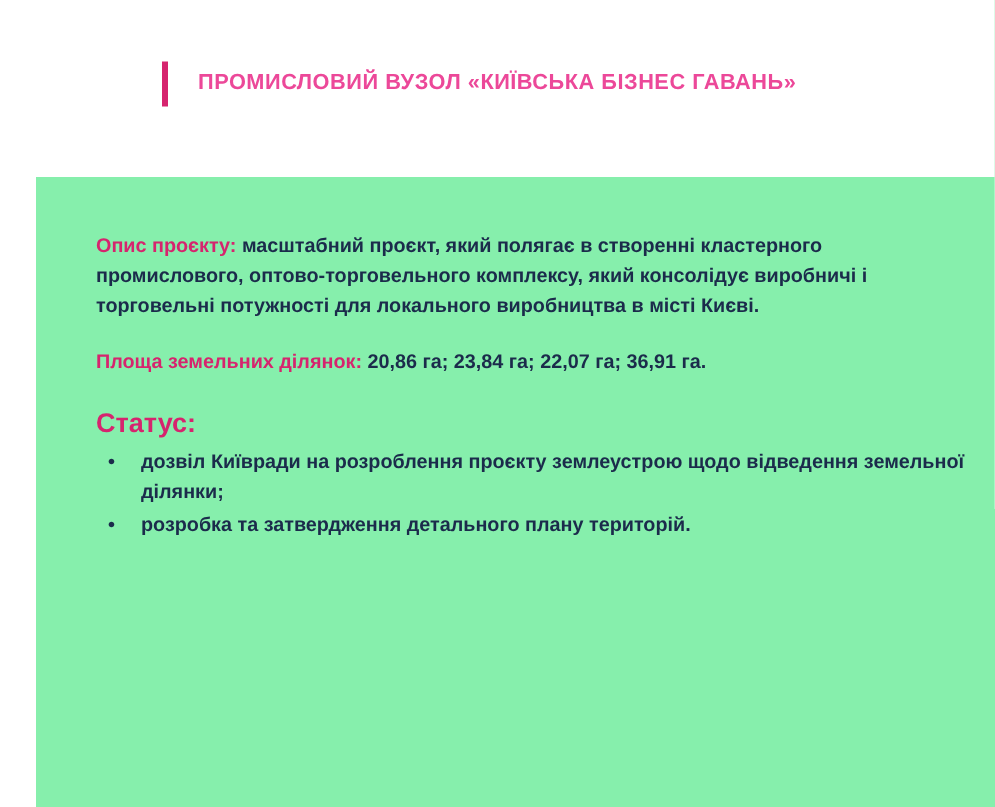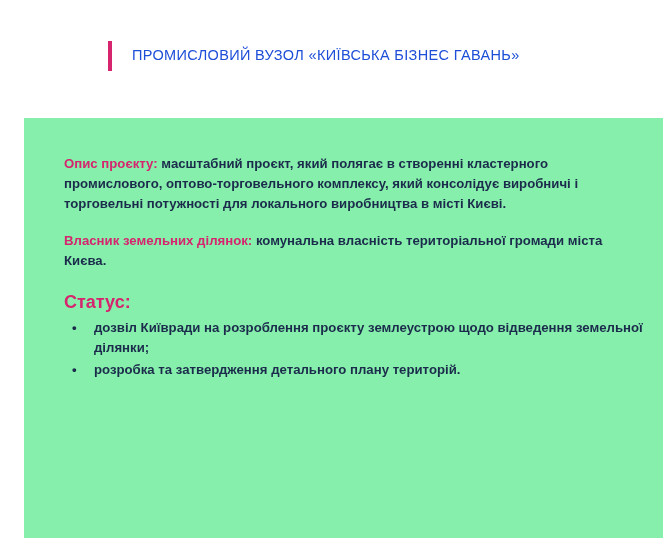--- a/index.html
+++ b/index.html
@@ -37,23 +37,23 @@
     margin-top: -6px;
   }
   .header-bar {
     width: 4px;
     height: 30px;
     background: #d6246e;
     margin-right: 20px;
     flex: 0 0 auto;
   }
   .header-title {
-    color: #1d4ed8;
+    color: #ec4899;
     font-size: 14.5px;
-    font-weight: normal;
+    font-weight: bold;
     letter-spacing: 0.35px;
     line-height: 1.2;
     white-space: nowrap;
   }
   
   .panel {
     position: absolute;
     left: 0;
     top: 118px;
     width: 663px;
@@ -120,24 +120,24 @@
     </div>
   </div>
 
   <div class="panel">
 
     <p class="block">
       <span class="label">Опис проєкту:</span><span class="value"> масштабний проєкт, який полягає в створенні кластерного промислового, оптово-торговельного комплексу, який консолідує виробничі і торговельні потужності для локального виробництва в місті Києві.</span>
     </p>
 
 
+    <p class="block">
+      <span class="label">Площа земельних ділянок:</span><span class="value"> 20,86 га; 23,84 га; 22,07 га; 36,91 га.</span>
+    </p>
 
-    <p class="block">
-      <span class="label">Власник земельних ділянок:</span><span class="value"> комунальна власність територіальної громади міста Києва.</span>
-    </p>
 
 
     <p class="status-label">Статус:</p>
     <ul class="status-list">
       <li>
         <span class="bullet">•</span>
         <span>дозвіл Київради на розроблення проєкту землеустрою щодо відведення земельної ділянки;</span>
       </li>
       <li>
         <span class="bullet">•</span>

